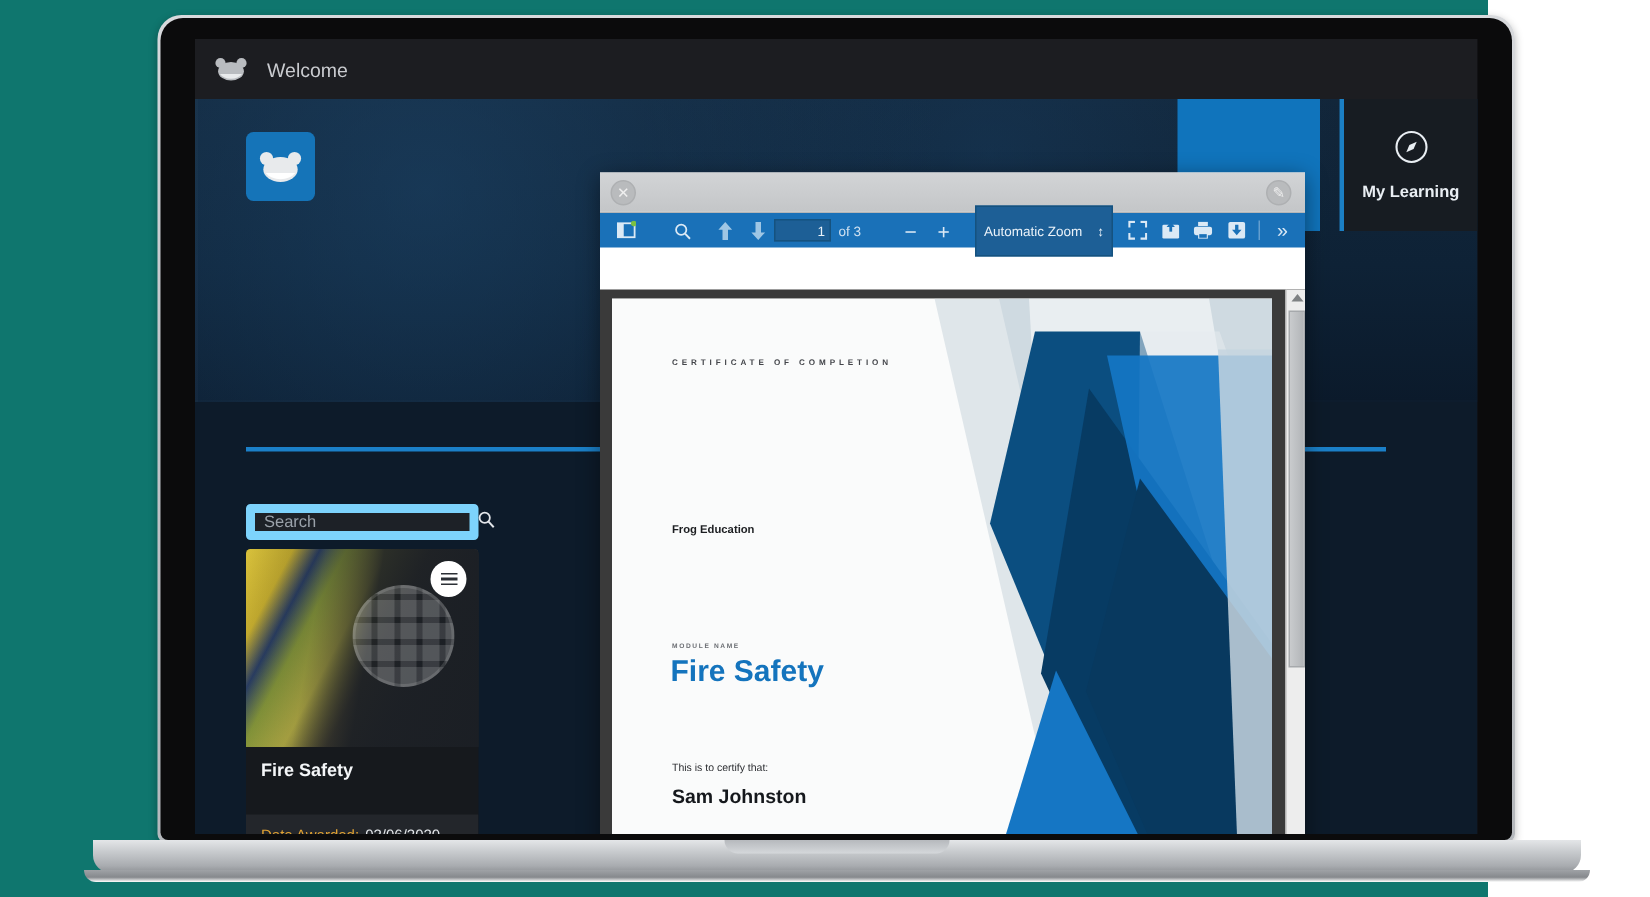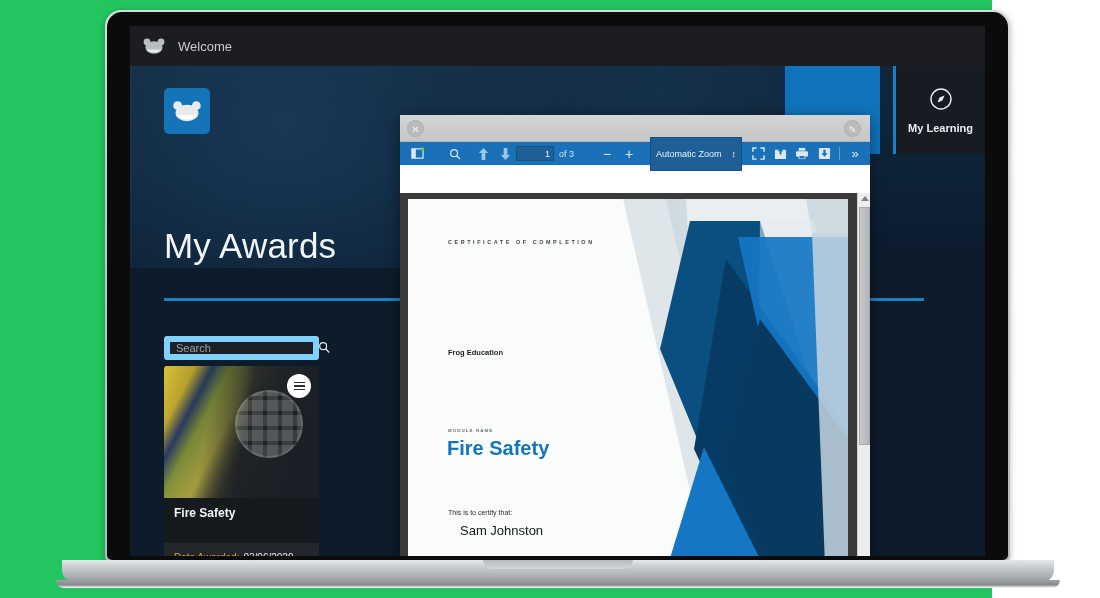--- a/index.html
+++ b/index.html
@@ -2,21 +2,21 @@
 <html><head>
 <meta charset="utf-8">
 <style>
   * { box-sizing: border-box; margin: 0; padding: 0; }
   html, body {
     width: 1100px; height: 598px;
     background: #ffffff;
     font-family: "Liberation Sans", sans-serif;
     overflow: hidden;
   }
-  #stage { position: relative; width: 992px; height: 598px; background: #22c55e; }
+  #stage { position: relative; width: 992px; height: 598px; background: #0f766e; }
 
   
   .laptop-lid {
     position: absolute; left: 105px; top: 10px; width: 905px; height: 552px;
     background: linear-gradient(180deg,#d8dadd 0%,#c3c6ca 40%,#b5b8bc 100%);
     border-radius: 16px 16px 6px 6px;
     box-shadow: 0 2px 6px rgba(0,0,0,.28);
   }
   .laptop-lid-inner {
     position: absolute; left: 107px; top: 12px; width: 901px; height: 548px;
@@ -233,21 +233,21 @@
     font-size: 4.4px; letter-spacing: 1.1px; color: #6a6d72; font-weight: bold;
   }
   .cert-module {
     position: absolute; left: 39px; top: 238px;
     font-size: 20px; font-weight: bold; color: #1474bd;
   }
   .cert-certify {
     position: absolute; left: 40px; top: 310px; font-size: 7px; color: #2c2e32;
   }
   .cert-name {
-    position: absolute; left: 52px; top: 324px; font-size: 13px; font-weight: normal; color: #15181c;
+    position: absolute; left: 40px; top: 324px; font-size: 13px; font-weight: bold; color: #15181c;
   }
 </style>
 </head>
 <body>
 
 <div id="stage">
 
   <div class="laptop-lid"></div>
   <div class="laptop-lid-inner">
     <div class="laptop-camera"></div>
@@ -286,21 +286,20 @@
       <div class="topnav-tab" style="left:763px;">
         <span>
           <svg width="24" height="24" viewBox="0 0 24 24">
             <circle cx="12" cy="12" r="10" fill="none" stroke="#e9eef3" stroke-width="1.4"></circle>
             <path d="M15.5 8.5 L10.6 10.6 L8.5 15.5 L13.4 13.4 Z" fill="#e9eef3"></path>
           </svg>
         </span>
         <span class="topnav-label">My Learning</span>
       </div>
 
-      <div class="awards-title">My Awards</div>
       <div class="rule"></div>
 
       <div class="search-box">
         <input type="text" placeholder="Search" style="">
         <span>
           <svg width="12" height="12" viewBox="0 0 14 14">
             <circle cx="6" cy="6" r="4" fill="none" stroke="#e3e6ea" stroke-width="1.4"></circle>
             <line x1="9" y1="9" x2="13" y2="13.4" stroke="#e3e6ea" stroke-width="1.5"></line>
           </svg>
         </span>

